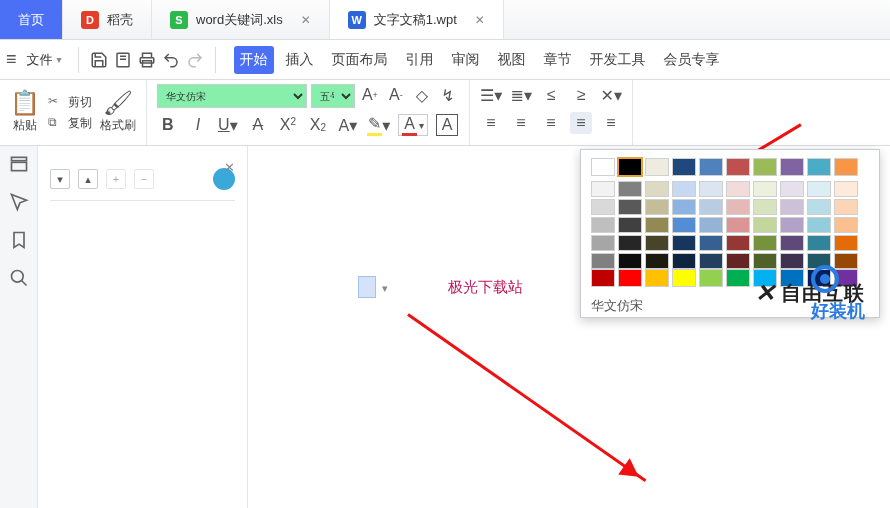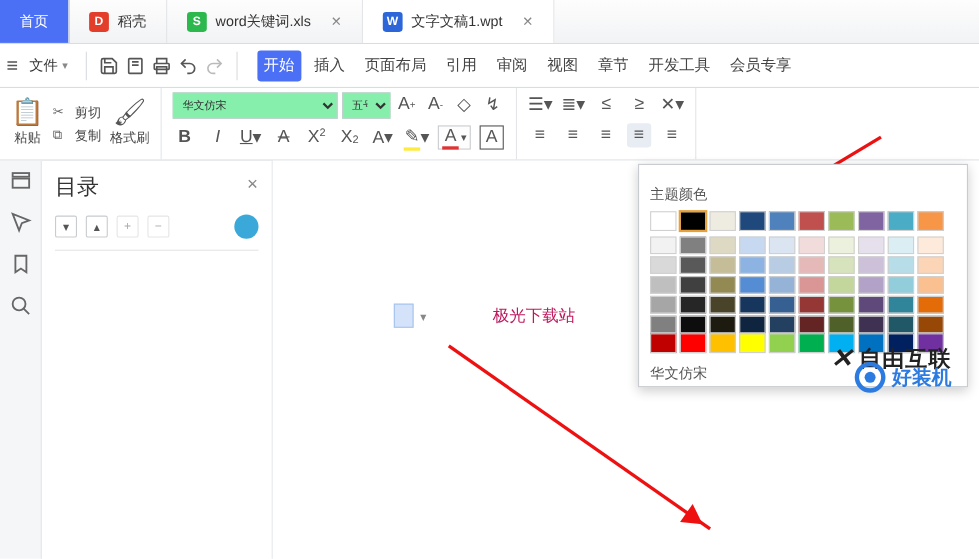--- a/index.html
+++ b/index.html
@@ -58,21 +58,21 @@
   .colorpanel h4 { font-size:13px; color:#555; margin:10px 0 6px 0; font-weight:normal;}
   .grid { display:grid; grid-template-columns: repeat(10, 24px); gap:3px; }
   .sw { width:24px; height:18px; border:1px solid #d0d0d0; }
   .sw.sel { outline:2px solid #e8a13a; outline-offset:-1px; }
   .grid.shades { margin-top:5px; gap:2px 3px; }
   .grid.shades .sw{height:16px;}
   .stdrow { display:flex; gap:3px; margin-bottom:10px;}
   .watermark { position:absolute; right:14px; bottom:10px; display:flex; align-items:center; gap:6px;}
   .watermark .x { font-size:24px; font-weight:900; color:#222; font-style:italic;}
   .watermark .txt { font-size:20px; font-weight:700; color:#222; letter-spacing:1px;}
-  .watermark2 { position:absolute; right:14px; bottom:-6px; display:flex; align-items:center; gap:6px;}
+  .watermark2 { position:absolute; right:14px; bottom:-6px; display:flex; gap:6px;flex-direction:column;}
   .watermark2 .dot{width:28px;height:28px;border:4px solid #2c7be0;border-radius:50%;display:flex;align-items:center;justify-content:center;}
   .watermark2 .dot::after{content:"";width:10px;height:10px;background:#2c7be0;border-radius:50%;}
   .watermark2 .t{font-size:18px;font-weight:700;color:#2c7be0;}
   svg { display:block; }
 </style>
 </head>
 <body>
 
 <div class="tabbar">
   <div class="tab home">
@@ -233,41 +233,39 @@
       </span>
     <span class="sicn">
         <svg viewBox="0 0 24 24" width="20" height="20" fill="none" stroke="currentColor" stroke-width="2">
           <circle cx="10" cy="10" r="7"></circle>
           <path d="M21 21l-6-6"></path>
         </svg>
       </span>
   </div>
 
   <div class="toc">
-    <h3>目录</h3>
     <span class="close">✕</span>
     <div class="tools">
       <span class="box">▾</span>
       <span class="box">▴</span>
       <span class="box" style="opacity:.5;">+</span>
       <span class="box" style="opacity:.5;">−</span>
       <span class="smile"></span>
     </div>
     <div class="divider"></div>
   </div>
 
   <div class="canvas">
     <div class="doc-icon"></div>
     <div class="doc-caret">▾</div>
     <div class="doc-text">极光下载站</div>
     <div class="arrow arrow1"></div>
     <div class="arrow2 arrow"></div>
 
     <div class="colorpanel">
-      <h4>主题颜色</h4>
       <div class="grid" id="theme-row">
           <div class="sw" style="background: rgb(255, 255, 255);"></div>
           <div class="sw sel" style="background: rgb(0, 0, 0);"></div>
           <div class="sw" style="background: rgb(238, 236, 225);"></div>
           <div class="sw" style="background: rgb(31, 73, 125);"></div>
           <div class="sw" style="background: rgb(79, 129, 189);"></div>
           <div class="sw" style="background: rgb(192, 80, 77);"></div>
           <div class="sw" style="background: rgb(155, 187, 89);"></div>
           <div class="sw" style="background: rgb(128, 100, 162);"></div>
           <div class="sw" style="background: rgb(75, 172, 198);"></div>

